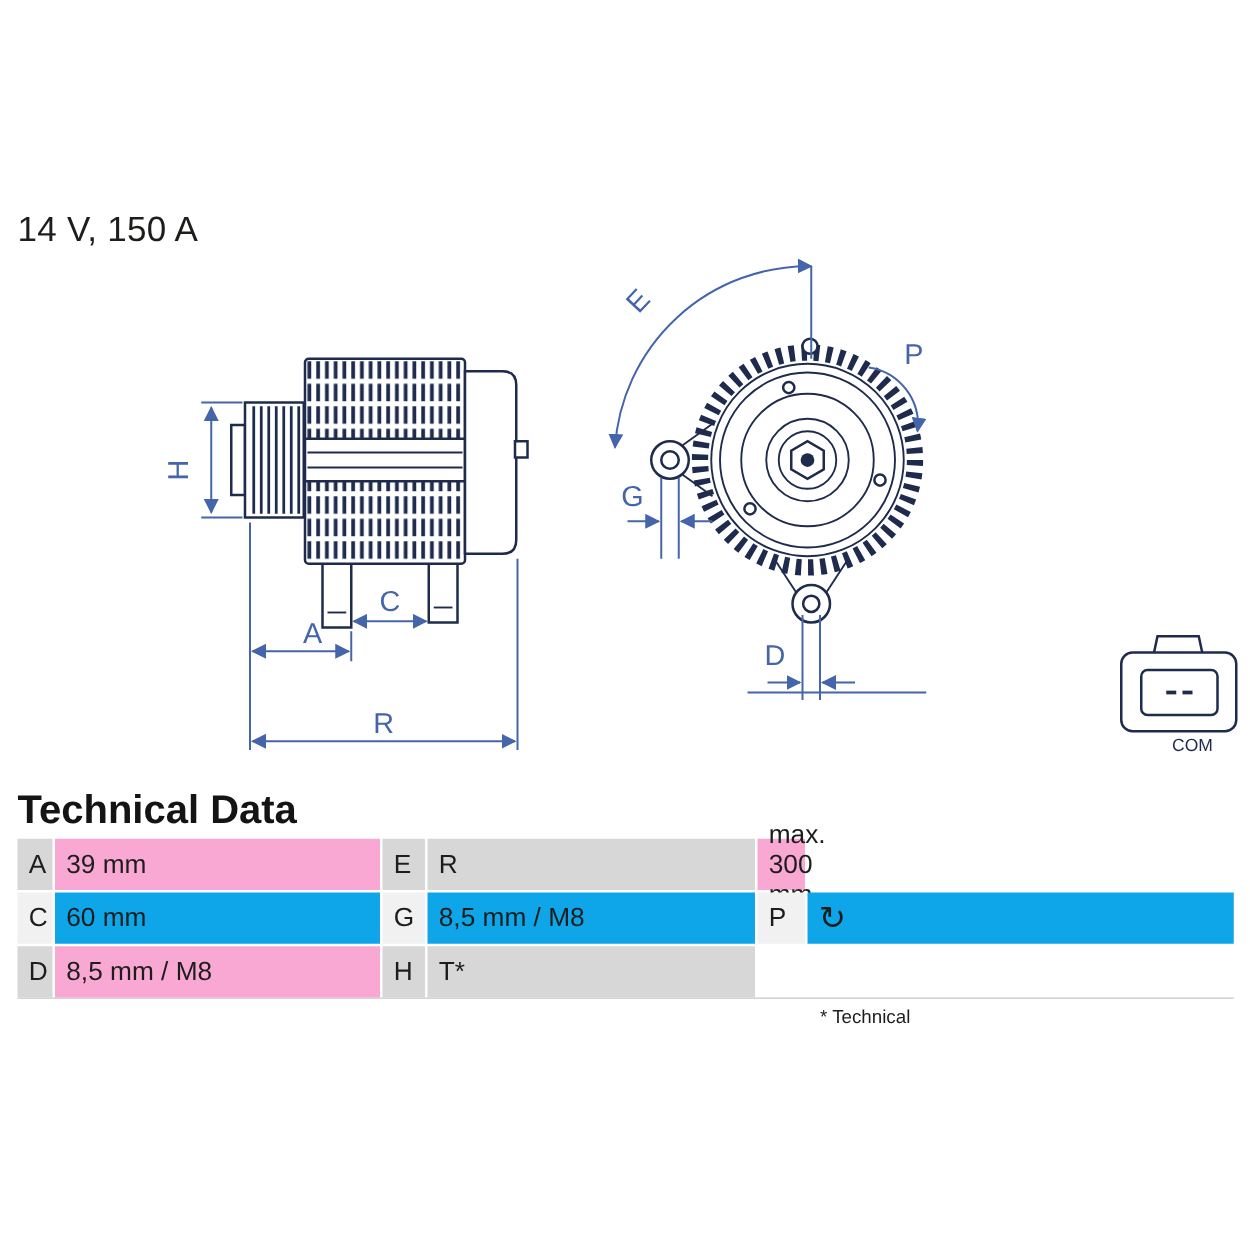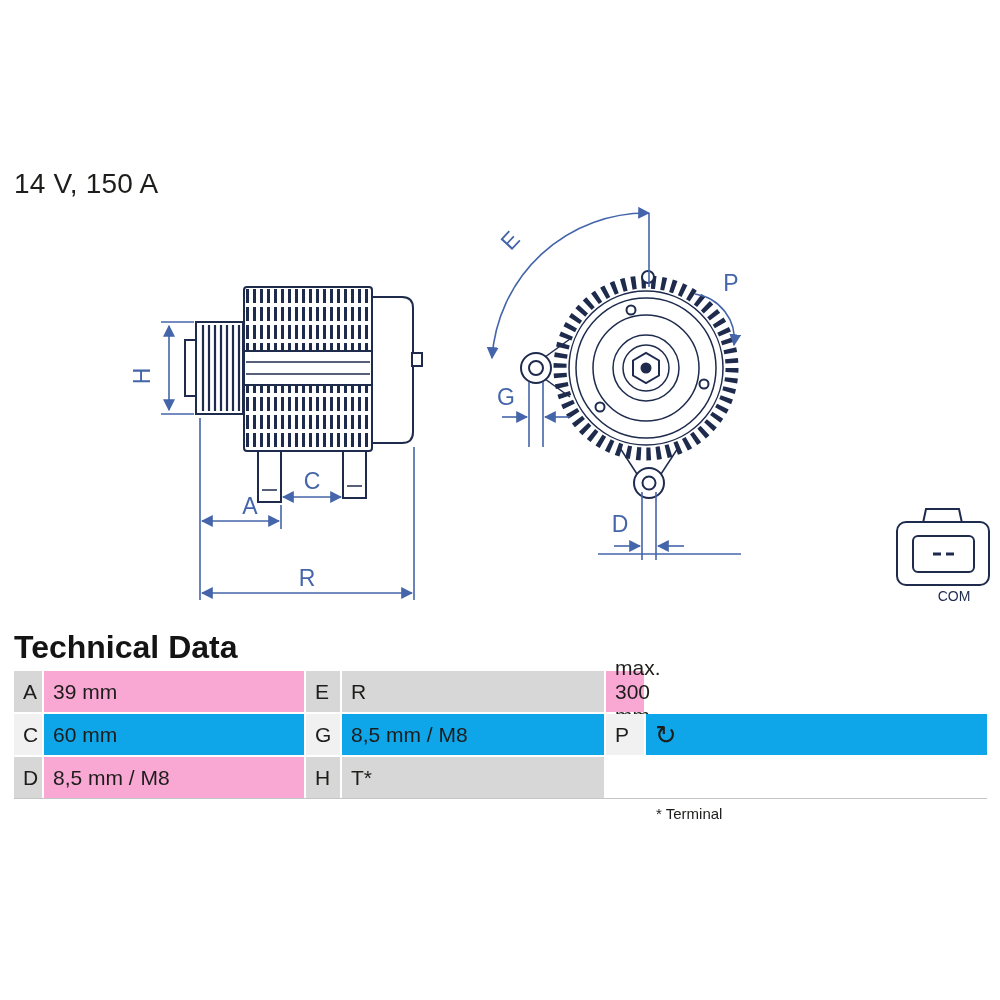--- a/index.html
+++ b/index.html
@@ -174,15 +174,15 @@
       </div>
     </div>
     <div class="trow row-odd">
       <div class="cell-k">D</div>
       <div class="cell-v">8,5 mm / M8</div>
       <div class="cell-k">H</div>
       <div class="cell-k">T*</div>
     </div>
   </div>
 
-  <div class="footnote">* Terminal</div>
+  <div class="footnote">* Technical</div>
 
 </div>
 
 </body></html>

